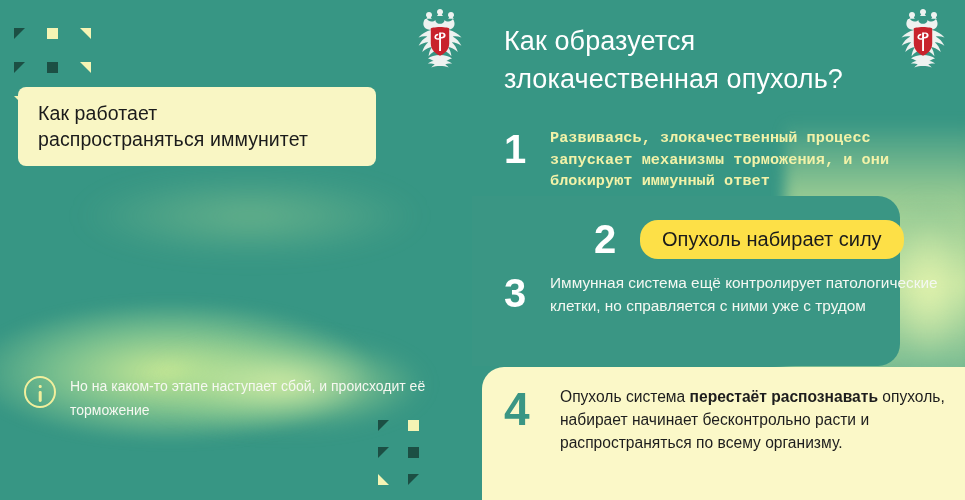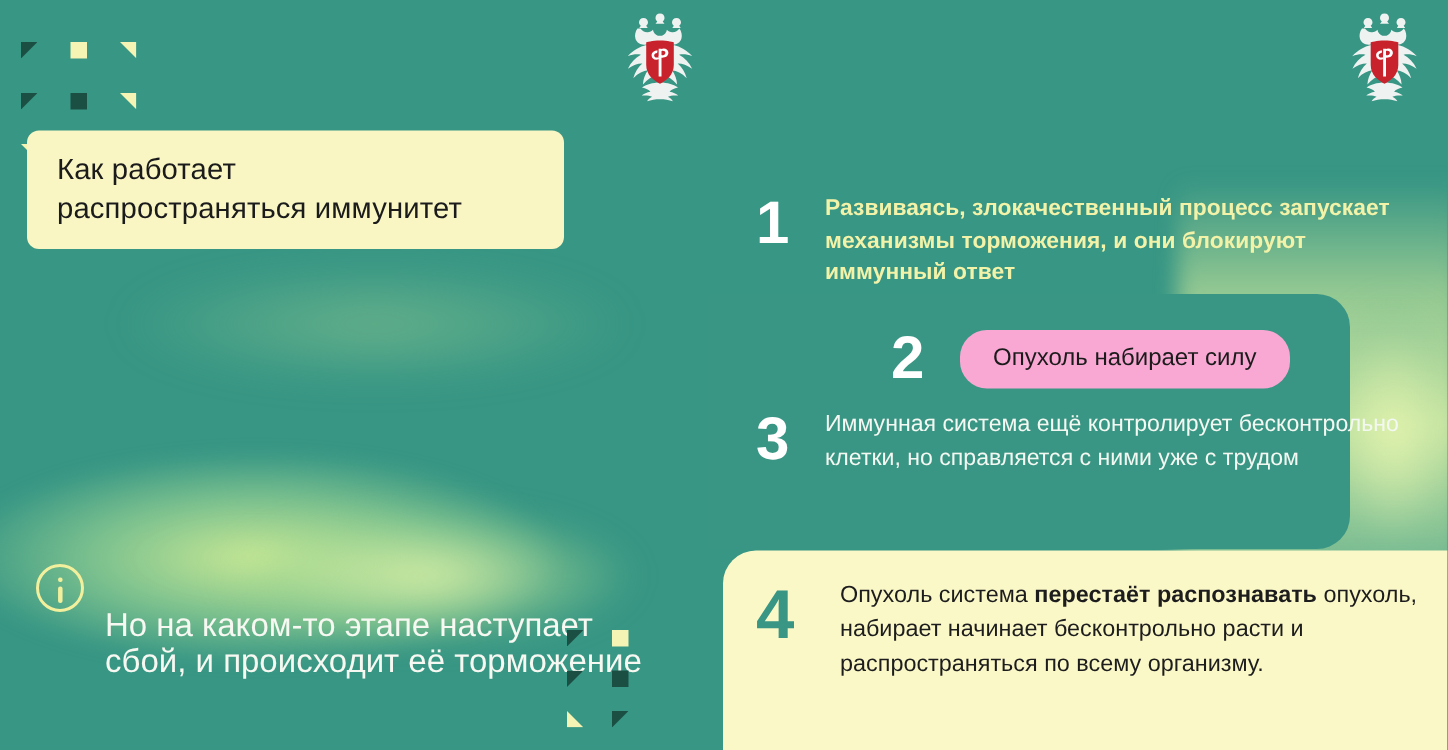--- a/index.html
+++ b/index.html
@@ -71,21 +71,21 @@
     border:2.4px solid #f2ef9d; position:relative; margin-top:2px;
   }
   .info-icon::before {
     content:""; position:absolute; left:50%; top:7px; transform:translateX(-50%);
     width:2.6px; height:2.6px; border-radius:50%; background:#f2ef9d;
   }
   .info-icon::after {
     content:""; position:absolute; left:50%; top:12.5px; transform:translateX(-50%);
     width:2.6px; height:11px; border-radius:1.4px; background:#f2ef9d;
   }
-  .note-text { color:#f6f8f1; font-size:22px; line-height:24px;margin-top:31px; }
+  .note-text { color:#f6f8f1; font-size:14px; line-height:24px; }
 
   
   .right-col { position:absolute; left:482px; top:0; width:483px; height:500px; }
 
   .emblem { position:absolute; width:56px; height:62px; }
   .emblem-left { left:-70px; top:6px; }
   .emblem-right { right:14px; top:6px; }
 
   .head {
     position:absolute; left:22px; top:22px; width:450px;
@@ -98,27 +98,27 @@
   }
 
   .item { position:absolute; display:flex; align-items:flex-start; }
   .num {
     font-size:40px; line-height:42px; font-weight:700; color:#ffffff;
     width:46px; flex:0 0 auto; text-align:left;
   }
   .item-text { font-size:15.2px; line-height:21.5px; }
 
   .item1 { left:22px; top:128px; width:450px; }
-  .item1 .item-text { color:#f2f2a8; font-weight:700; letter-spacing:0.05px; }
+  .item1 .item-text { color:#f2f2a8; font-weight:700; letter-spacing:0.05px;font-family:Liberation Mono, monospace; }
 
   .item2 { left:22px; top:218px; width:450px; align-items:center; }
   .item2 .num { width:46px; margin-left:90px; }
   .pill2 {
-    background:#f9a8d4; border-radius:18px; padding:8px 22px 9px 22px;
-    color:#1b1b1b; font-size:16px; line-height:22px; white-space:nowrap;
+    background:#fde047; border-radius:18px; padding:8px 22px 9px 22px;
+    color:#1b1b1b; font-size:20px; line-height:22px; white-space:nowrap;
   }
 
   .item3 { left:22px; top:272px; width:450px; }
   .item3 .num { width:46px; }
   .item3 .item-text { color:#f4f8f2; font-weight:400; font-size:15.4px; line-height:22.5px; }
 
   .card-yellow {
     position:absolute; left:0px; top:367px; width:483px; height:133px;
     background:#fbf8c8; border-radius:22px 0 0 0;
   }
@@ -202,36 +202,40 @@
         <path d="M28 49 c-5 0-9.5 1.5-12 3.4 2.6 .6 4.6 1.6 5.6 2.7 -2.3 .3-4.4 1.3-5.8 2.6 2.8-.3 5.3 0 6.9 .8 -1.5 .8-2.7 1.9-3.3 3 2.5-1 5.6-1.4 8.6-1.4 3 0 6.1 .4 8.6 1.4 -.6-1.1-1.8-2.2-3.3-3 1.6-.8 4.1-1.1 6.9-.8 -1.4-1.3-3.5-2.3-5.8-2.6 1-1.1 3-2.1 5.6-2.7 -2.5-1.9-7-3.4-12-3.4z"></path>
       </g>
       <path d="M28 21 c-5.2 0-9.2 1.2-9.2 1.2 v15.2 c0 6.5 5 10.5 9.2 12.4 4.2-1.9 9.2-5.9 9.2-12.4 V22.2 s-4-1.2-9.2-1.2z" fill="#c8232c"></path>
       <g fill="#ffffff">
         <path d="M27.1 26.5 h1.9 v18.5 h-1.9z"></path>
         <path d="M28.6 26.8 c2.6-1.1 5 .2 5 2.4 0 2.1-1.9 3.3-4 3.3 -1.1 0-2-.2-2.6-.5 l.5-1.6 c.5 .3 1.2 .5 1.9 .5 1.2 0 2.2-.6 2.2-1.7 0-1.2-1.4-1.7-3-1.1z"></path>
         <path d="M27.4 33.4 c-2.6 1.1-5-.2-5-2.4 0-2.1 1.9-3.3 4-3.3 l-.3 1.7 c-1.2 0-2 .7-2 1.6 0 1.2 1.4 1.7 3 1.1z"></path>
       </g>
     </svg>
 
+    <div class="head">
+      <div>Как образуется</div>
+      <div>злокачественная опухоль?</div>
+    </div>
 
     <div class="card-dark"></div>
 
     <div class="item item1">
       <div class="num">1</div>
       <div class="item-text">Развиваясь, злокачественный процесс запускает механизмы торможения, и они блокируют иммунный ответ</div>
     </div>
 
     <div class="item item2">
       <div class="num">2</div>
       <div class="pill2">Опухоль набирает силу</div>
     </div>
 
     <div class="item item3">
       <div class="num">3</div>
-      <div class="item-text">Иммунная система ещё контролирует бесконтрольно клетки, но справляется с ними уже с трудом</div>
+      <div class="item-text">Иммунная система ещё контролирует патологические клетки, но справляется с ними уже с трудом</div>
     </div>
 
     <div class="card-yellow"></div>
     <div class="item4">
       <div class="num">4</div>
       <div class="item-text"><span>Опухоль система </span><b>перестаёт распознавать</b><span> опухоль, набирает начинает бесконтрольно расти и распространяться по всему организму.</span></div>
     </div>
   </div>
 </div>
 

